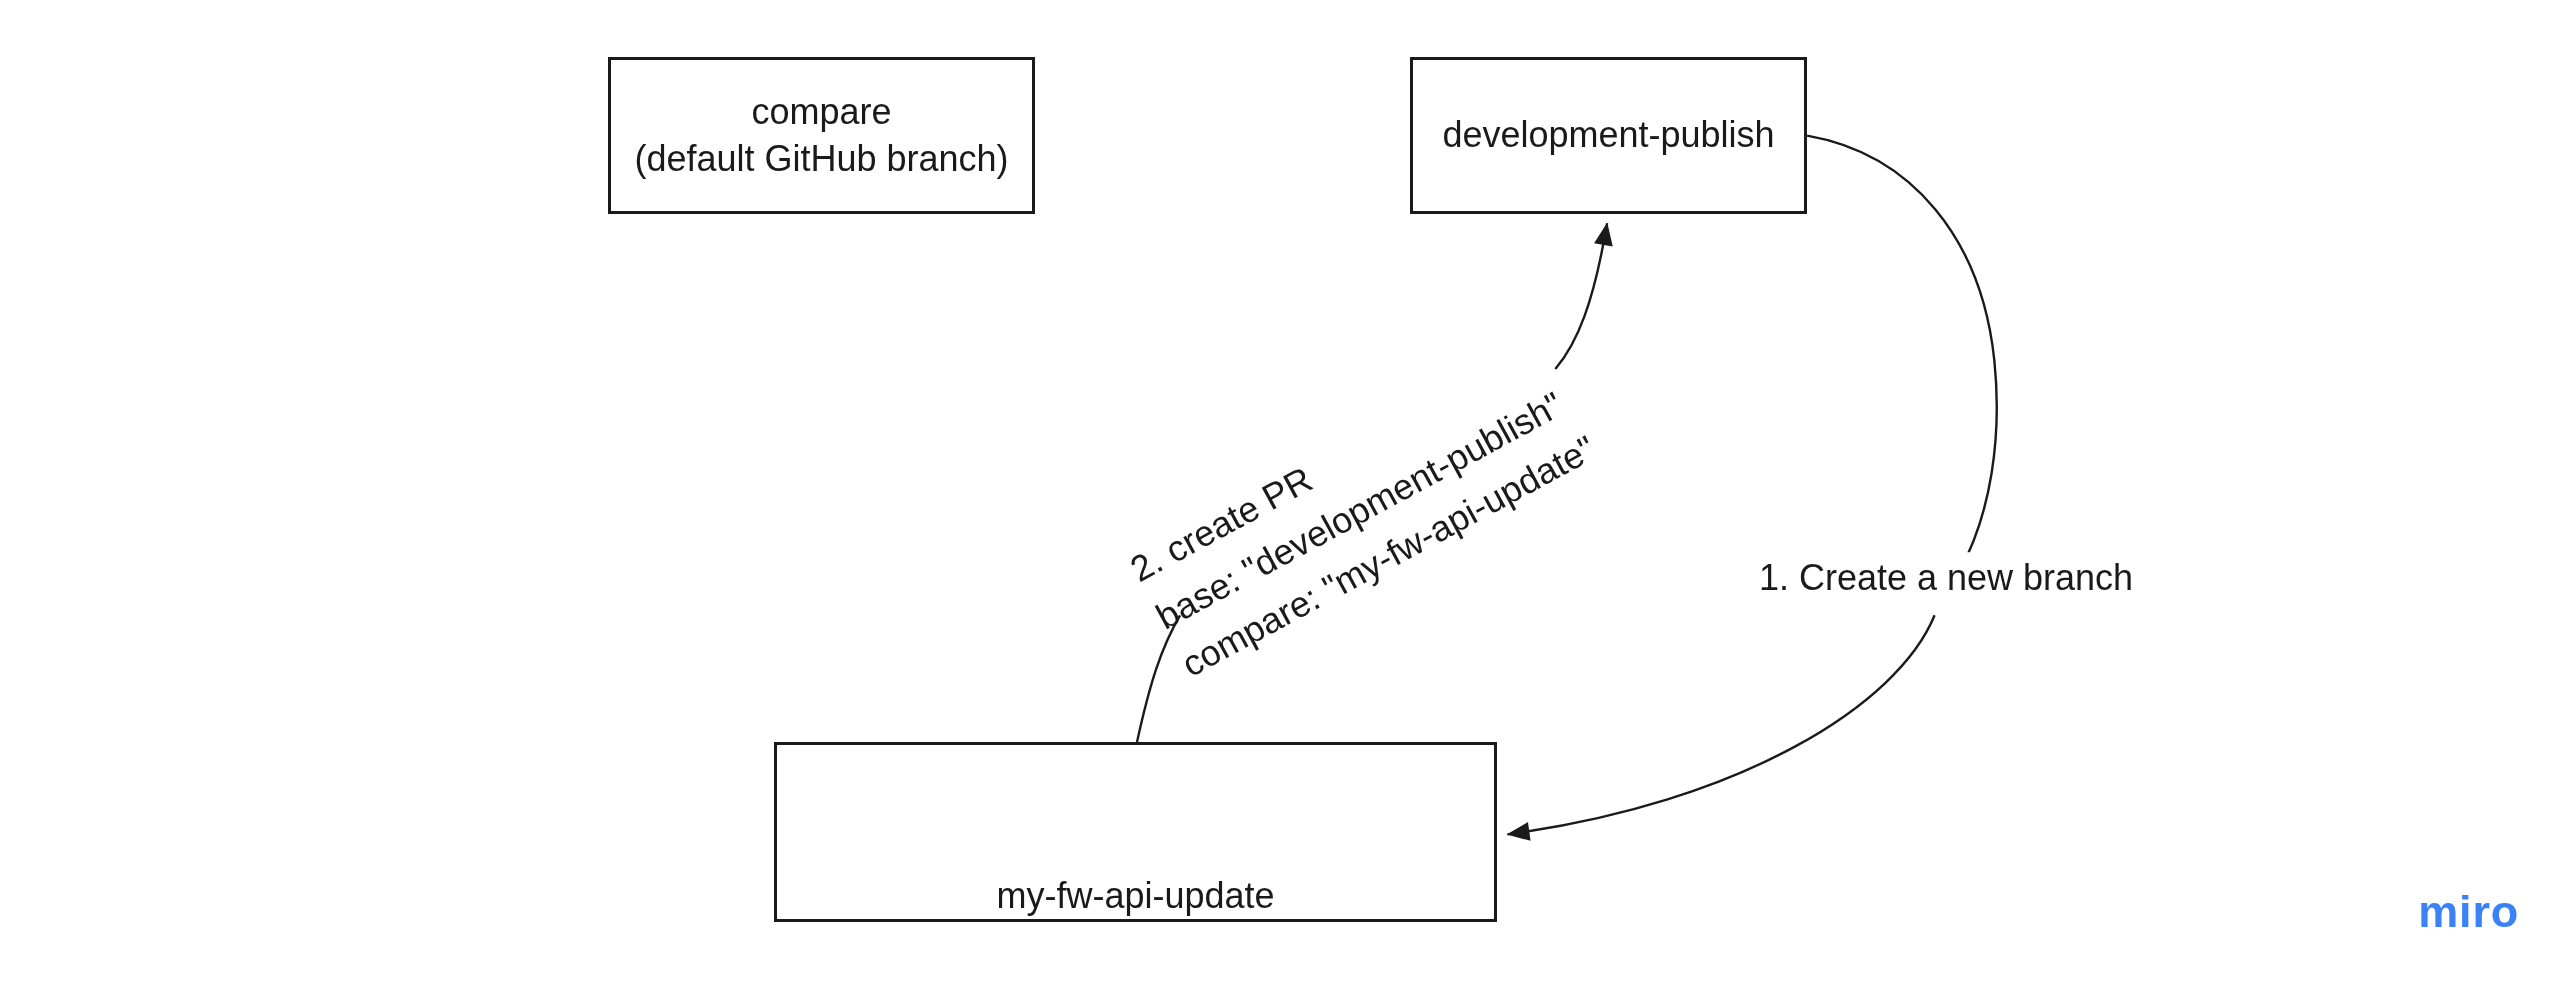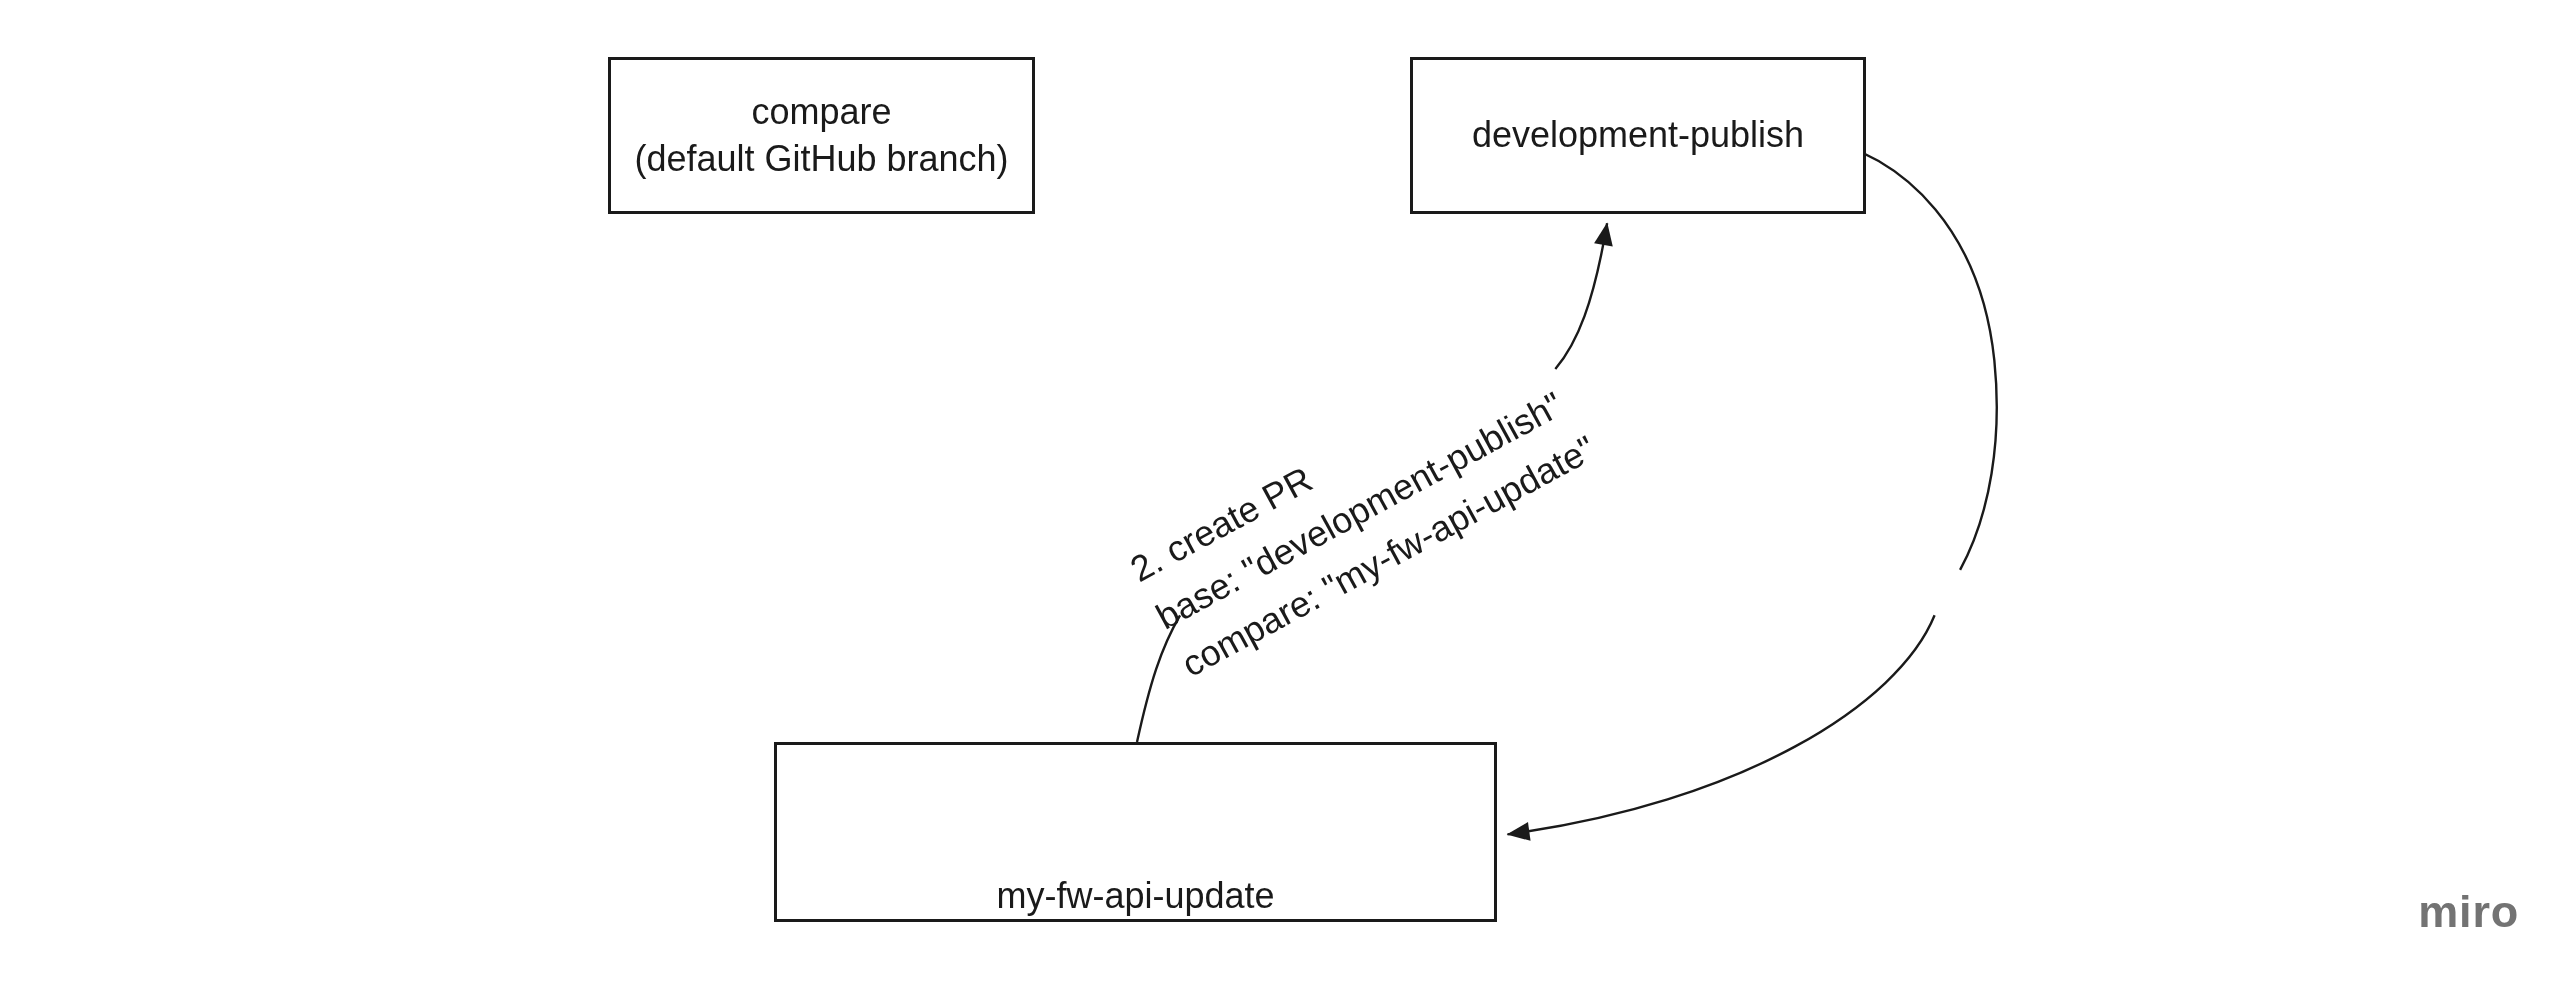--- a/index.html
+++ b/index.html
@@ -45,21 +45,21 @@
   }
   #node-publish {
     left: 608px;
     top: 57px;
     width: 427px;
     height: 157px;
   }
   #node-development-publish {
     left: 1410px;
     top: 57px;
-    width: 456px;
+    width: 397px;
     height: 157px;
   }
   #node-my-fw-api-update {
     left: 774px;
     top: 742px;
     width: 723px;
     height: 180px;
     align-items: flex-end;
   }
   .connector-label {
@@ -84,21 +84,21 @@
   #label-create-pr .label-line {
     display: block;
   }
   .watermark {
     position: absolute;
     right: 57px;
     bottom: 48px;
     font-size: 45px;
     font-weight: 700;
     letter-spacing: 0.8px;
-    color: #737373;
+    color: #3b82f6;
     user-select: none;
   }
 </style>
 </head>
 <body>
 
 <div class="canvas">
 
   <svg class="connector-svg" viewBox="0 0 3233 1237" xmlns="http://www.w3.org/2000/svg">
     <defs>
@@ -119,20 +119,21 @@
   </div>
 
   <div class="node" id="node-development-publish">
     <div class="node-label">development-publish</div>
   </div>
 
   <div class="node" id="node-my-fw-api-update">
     <div class="node-label">my-fw-api-update</div>
   </div>
 
+  <div class="connector-label" id="label-create-branch">1. Create a new branch</div>
 
   <div class="connector-label" id="label-create-pr">
     <span class="label-line">2. create PR</span>
     <span class="label-line">base: "development-publish"</span>
     <span class="label-line">compare: "my-fw-api-update"</span>
   </div>
 
   <div class="watermark">miro</div>
 
 </div>

